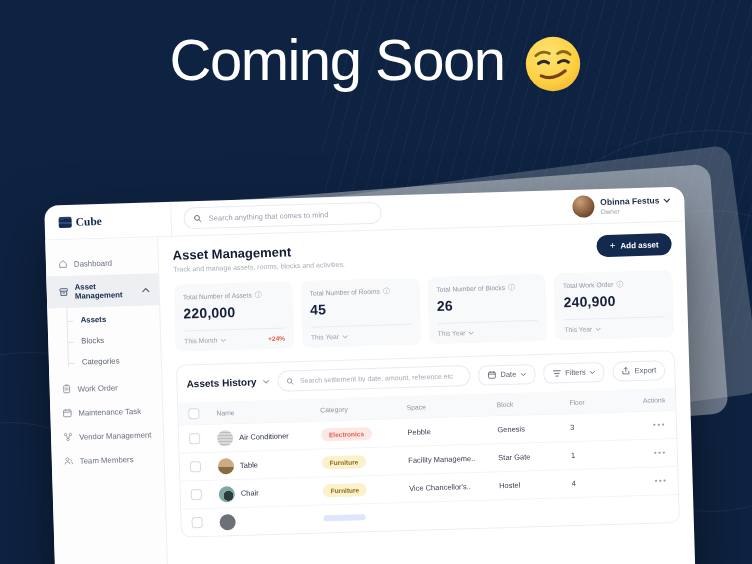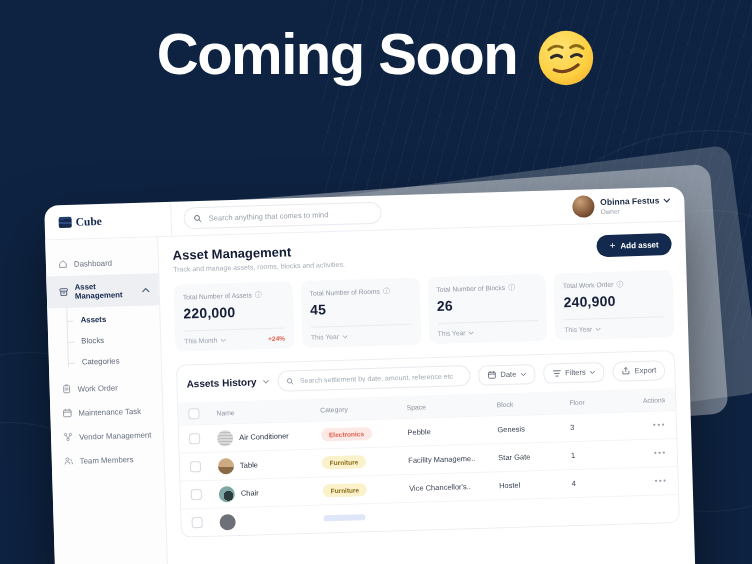--- a/index.html
+++ b/index.html
@@ -10,22 +10,22 @@
   }
   
   .deco-lines{position:absolute;top:0;right:0;width:430px;height:340px;
     background:repeating-linear-gradient(105deg,rgba(255,255,255,.035) 0 1px,transparent 1px 13px);}
   .deco-circle{position:absolute;border:1px solid rgba(255,255,255,.06);border-radius:50%;}
   .c1{width:460px;height:460px;right:-190px;top:130px}
   .c2{width:300px;height:300px;right:-110px;top:210px}
   .c3{width:400px;height:400px;left:-170px;bottom:-190px}
   .c4{width:260px;height:260px;left:-120px;bottom:-120px}
   
-  .banner{position:absolute;top:20px;left:0;right:0;display:flex;justify-content:center;
-    align-items:center;gap:20px;margin:0;color:#fff;font-size:58px;font-weight:700;letter-spacing:-1.5px;}
+  .banner{position:absolute;top:26px;left:0;right:0;display:flex;justify-content:center;
+    align-items:center;gap:20px;margin:0;color:#fff;font-size:58px;font-weight:400;letter-spacing:-1.5px;}
   .emoji{width:58px;height:58px;margin-top:8px;flex:0 0 58px}
   
   .stage{position:absolute;left:50px;top:196px;width:640px;height:400px;}
   .ghost{position:absolute;border-radius:16px;}
   .g2{left:48px;top:-10px;width:650px;height:250px;background:rgba(255,255,255,.20);transform:rotate(-7.5deg);}
   .g1{left:26px;top:-8px;width:644px;height:250px;background:rgba(255,255,255,.40);transform:rotate(-4.4deg);}
   
   .card{position:absolute;inset:0;height:402px;background:#fff;border-radius:14px;
     transform:rotate(-1.7deg);box-shadow:0 30px 60px rgba(0,0,0,.5);
     display:flex;flex-direction:column;overflow:hidden;}

